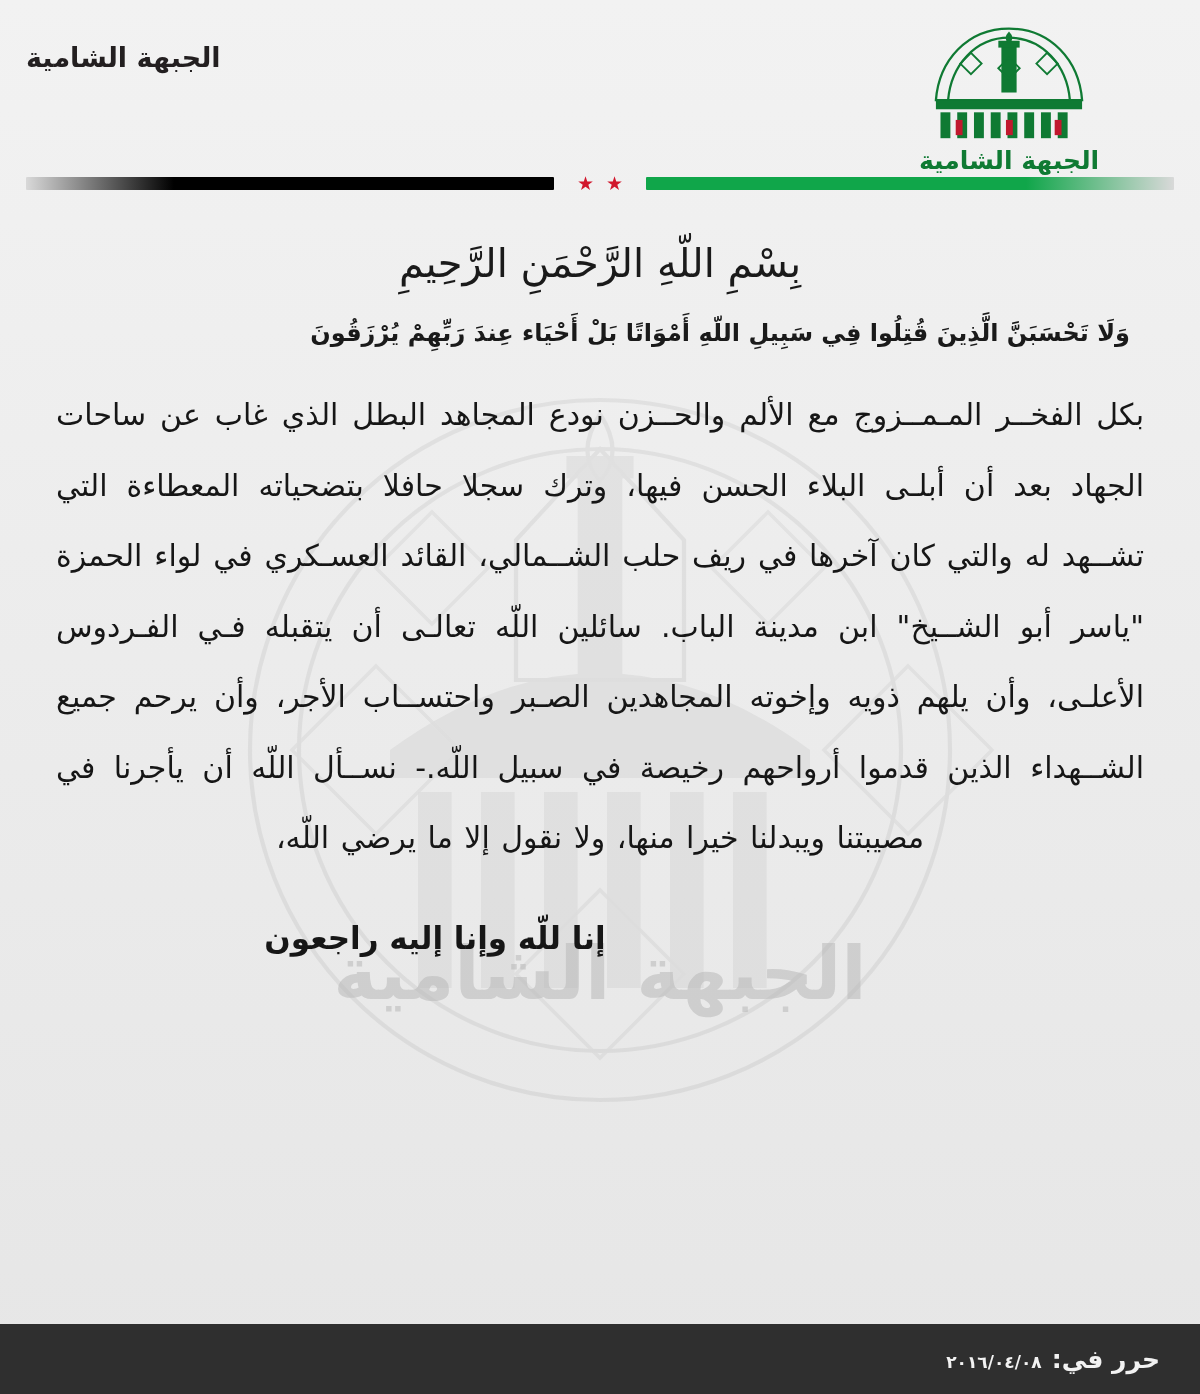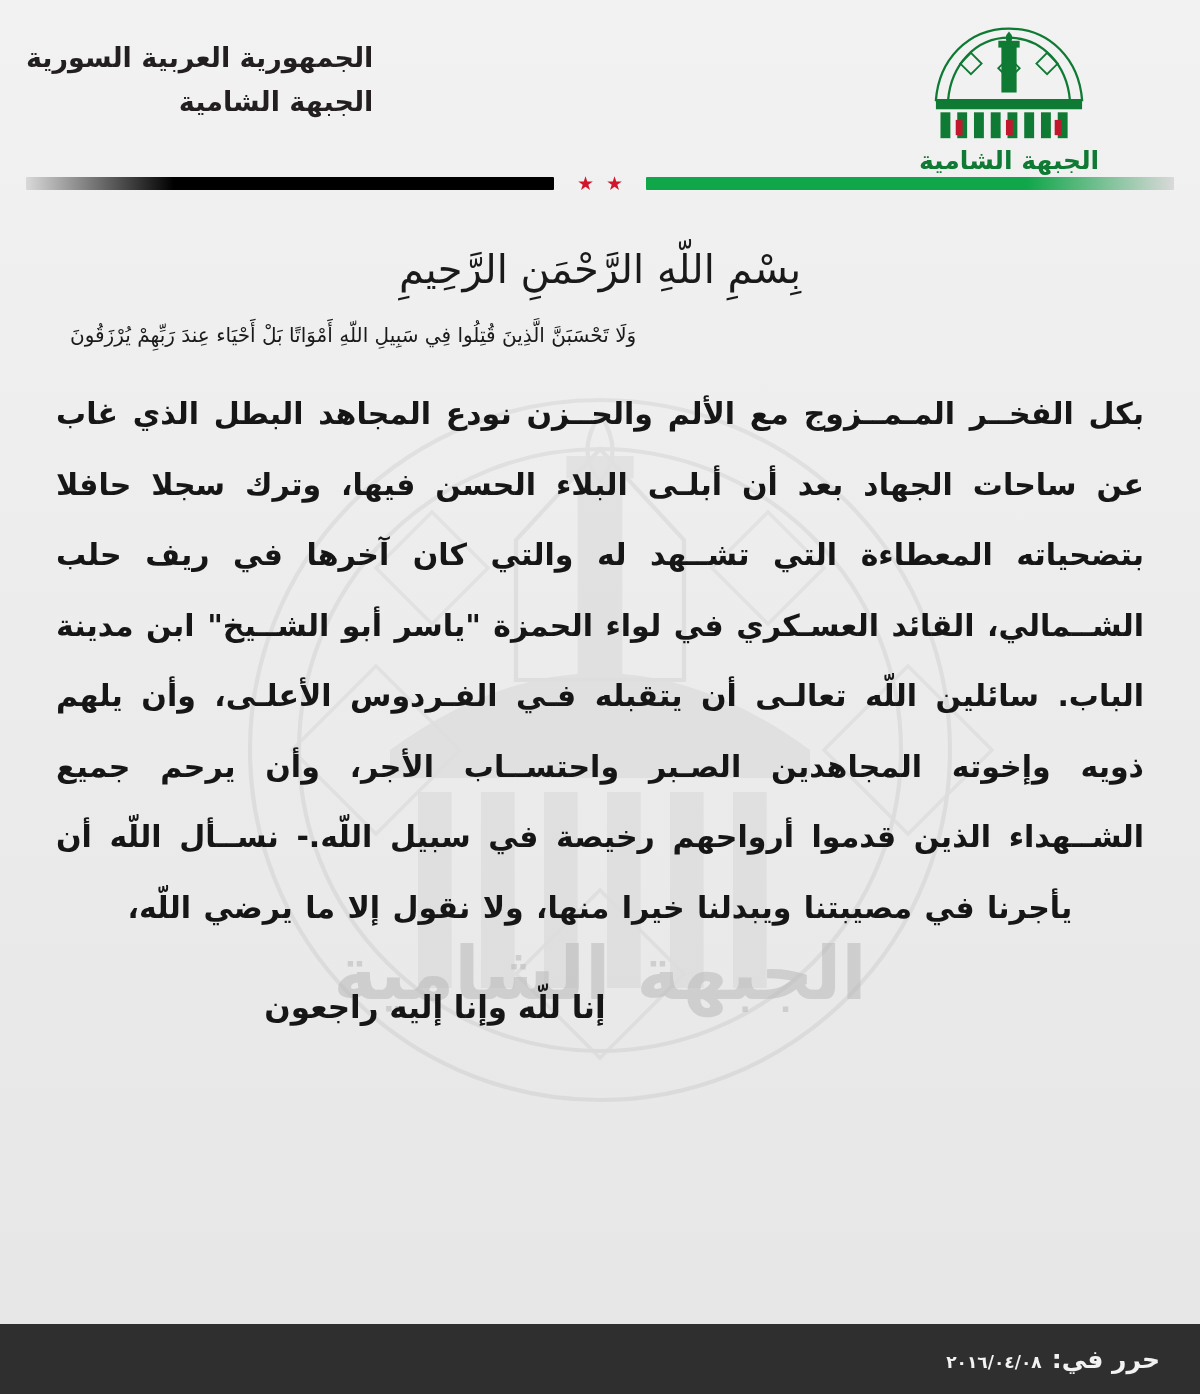--- a/index.html
+++ b/index.html
@@ -138,39 +138,39 @@
     position: relative;
     z-index: 2;
     padding: 34px 56px 0 56px;
     text-align: center;
   }
 
   .basmala {
     font-size: 40px;
     color: #1a1a1a;
     text-align: center;
-    margin: 22px 0 26px 0;
+    margin: 16px 0 26px 0;
     font-family: "DejaVu Sans", "Liberation Sans", sans-serif;
     direction: rtl;
   }
 
   .ayah {
-    font-size: 20px;
-    font-weight: normal;
+    font-size: 24px;
+    font-weight: bold;
     color: #1a1a1a;
-    text-align: left;
+    text-align: right;
     line-height: 1.75;
     margin: 0 auto 26px auto;
     max-width: 1060px;
     direction: rtl;
   }
 
   .body-text {
     font-size: 30px;
-    font-weight: bold;
+    font-weight: normal;
     color: #161616;
     line-height: 2.35;
     text-align: justify;
     text-align-last: center;
     direction: rtl;
     max-width: 1090px;
     margin: 0 auto;
     word-spacing: 2px;
   }
 
@@ -240,21 +240,20 @@
         <path d="M140 170 l40 -40 l40 40 l-40 40 z"></path>
         <path d="M380 170 l40 -40 l40 40 l-40 40 z"></path>
       </g>
     </svg>
   </div>
   <div class="watermark-text">الجبهة الشامية</div>
 
   <div class="header">
 
     <div class="header-titles">
-      <div>الجمهورية العربية السورية</div>
       <div>الجبهة الشامية</div>
     </div>
 
     <div class="logo-block">
       <div class="logo-emblem">
         <svg viewBox="0 0 220 155" xmlns="http://www.w3.org/2000/svg">
           <g stroke="#0f7a33" fill="none" stroke-width="3">
             <path d="M110 6 C55 6 18 48 14 100 L206 100 C202 48 165 6 110 6 Z"></path>
             <path d="M110 18 C66 18 34 54 30 100 L190 100 C186 54 154 18 110 18 Z"></path>
           </g>

